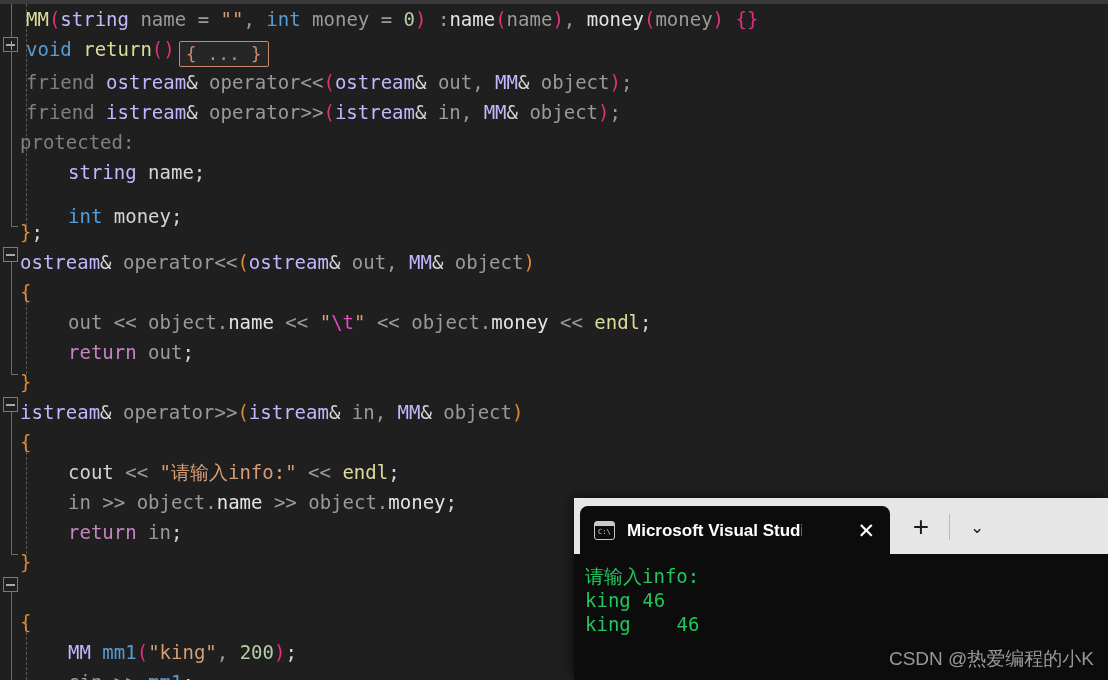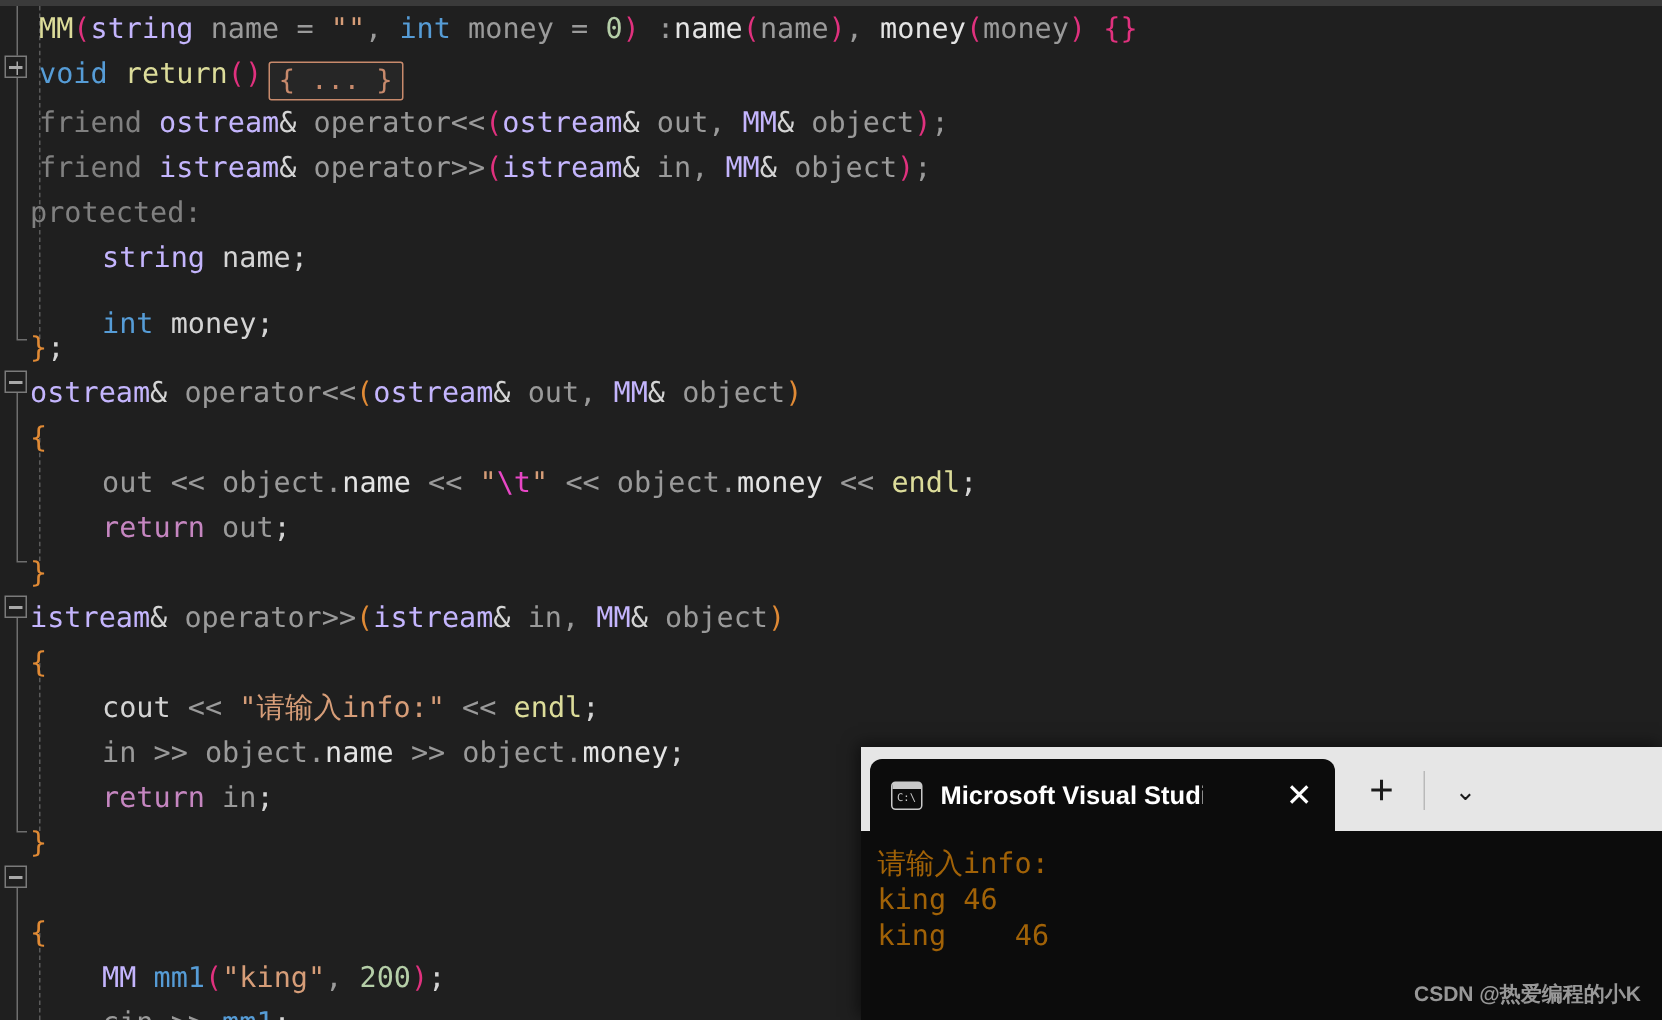--- a/index.html
+++ b/index.html
@@ -76,24 +76,24 @@
              font-size:21px;font-weight:300;padding:0 9px;line-height:1;}
   .tb-new{position:absolute;left:330px;top:14px;width:34px;height:30px;color:#1b1b1b;
           font-family:"Liberation Sans",sans-serif;font-size:28px;font-weight:300;
           display:flex;align-items:center;justify-content:center;line-height:1;}
   .tb-sep{position:absolute;left:375px;top:16px;width:1px;height:26px;background:#b9b9b9;}
   .tb-drop{position:absolute;left:386px;top:14px;width:34px;height:30px;color:#1b1b1b;
            font-family:"Liberation Sans",sans-serif;font-size:17px;
            display:flex;align-items:center;justify-content:center;line-height:1;}
   .term-body{position:absolute;left:0;top:56px;width:534px;height:126px;background:#0c0c0c;
              padding:10px 0 0 11px;box-sizing:border-box;}
-  .term-line{color:#a16207;font-family:"DejaVu Sans Mono","Liberation Mono",monospace;
+  .term-line{color:#22c55e;font-family:"DejaVu Sans Mono","Liberation Mono",monospace;
              font-size:19px;line-height:24px;white-space:pre;}
   .watermark{position:absolute;right:14px;bottom:8px;color:#b6b6b6;opacity:.82;
-             font-family:"Liberation Sans",sans-serif;font-size:14px;white-space:pre;font-weight:bold;}
+             font-family:"Liberation Sans",sans-serif;font-size:19px;white-space:pre;}
 </style>
 </head>
 <body>
 
 <div id="root">
 
   <div class="top-strip"></div>
 
   <div class="editor">
 

